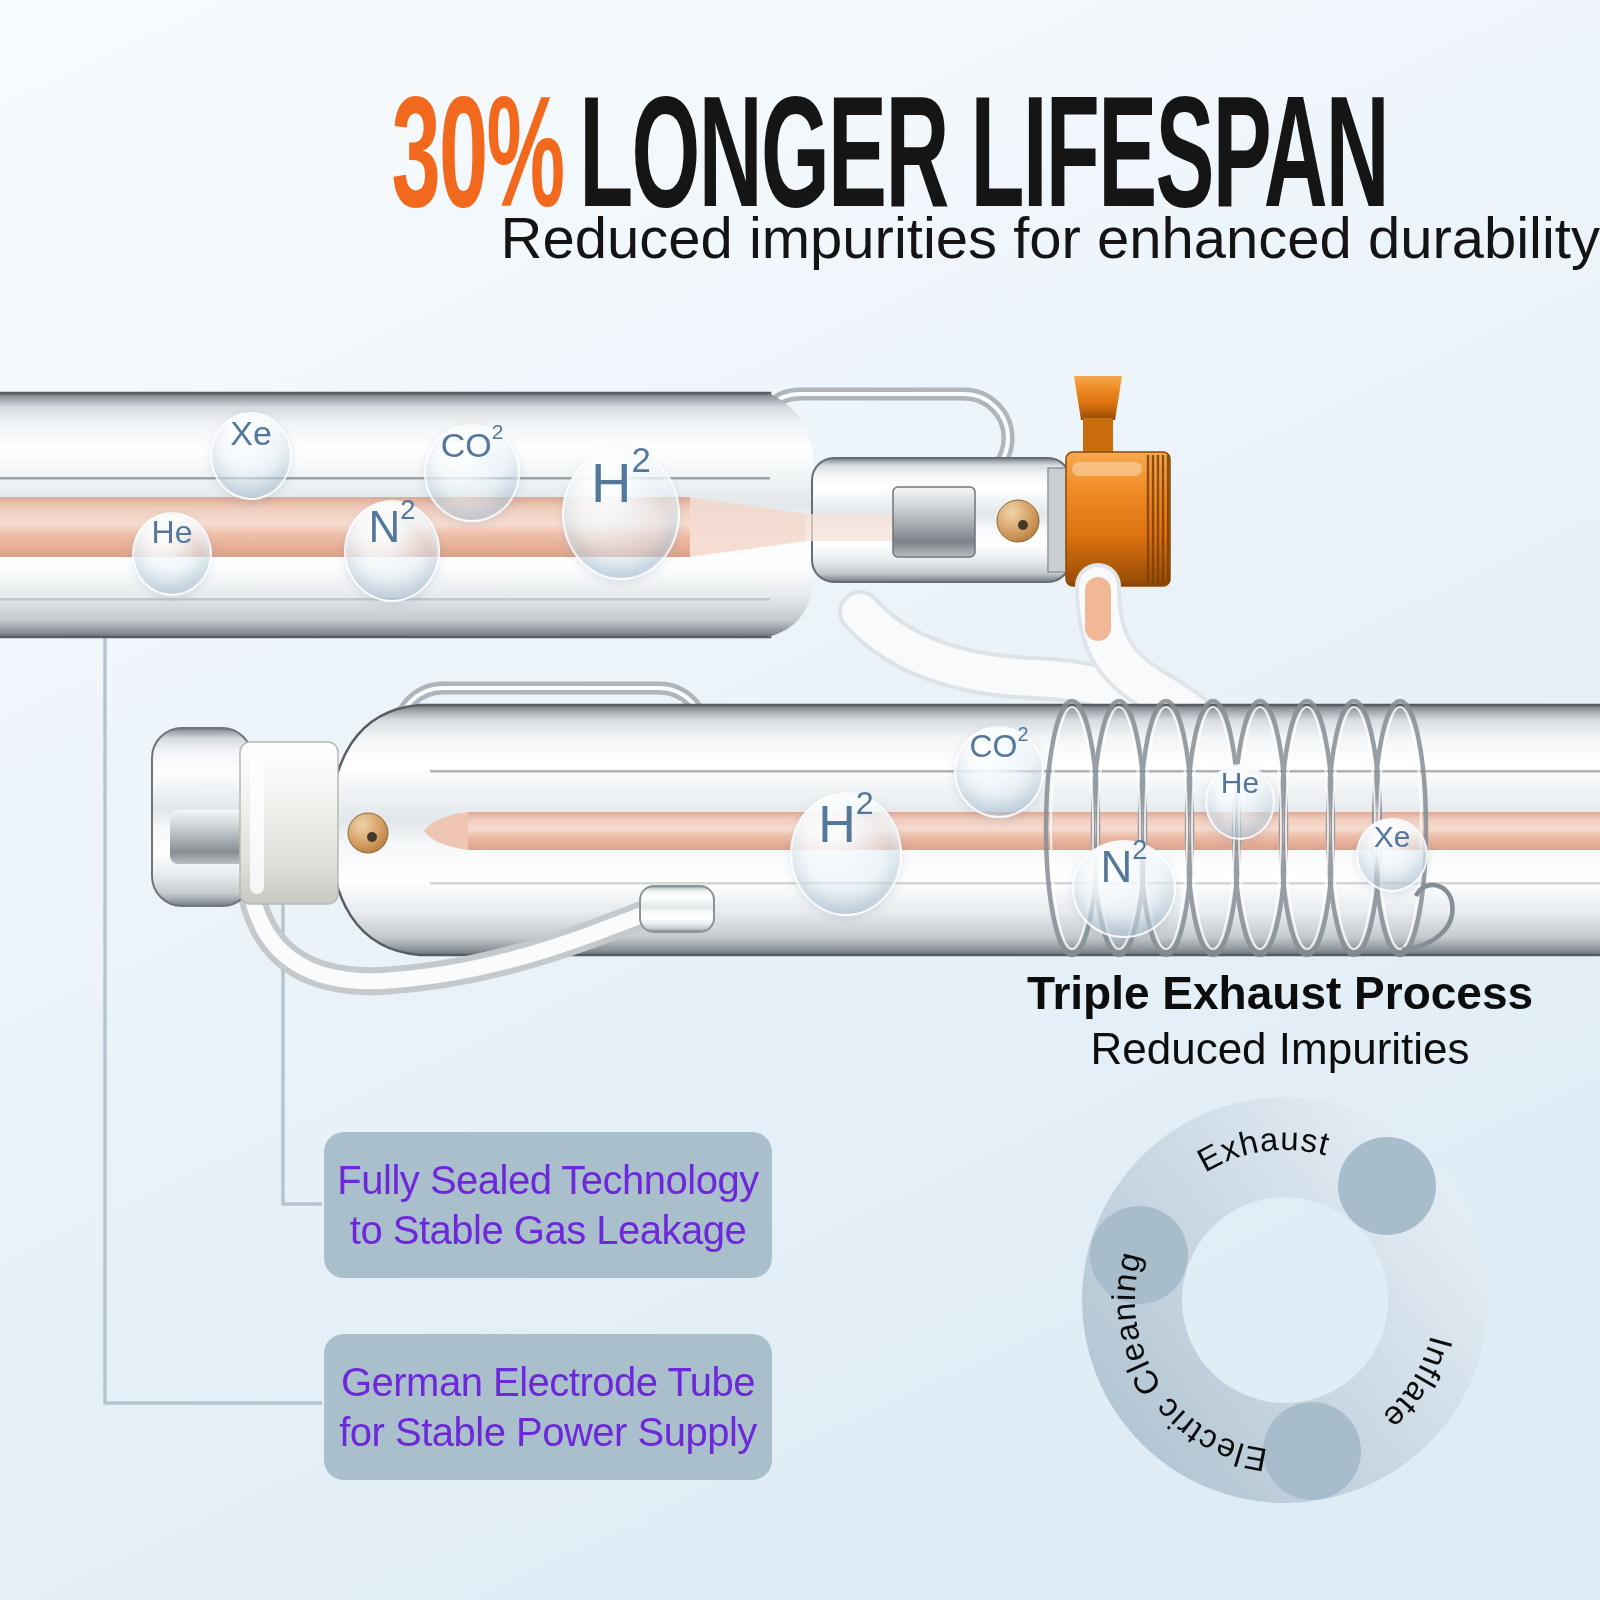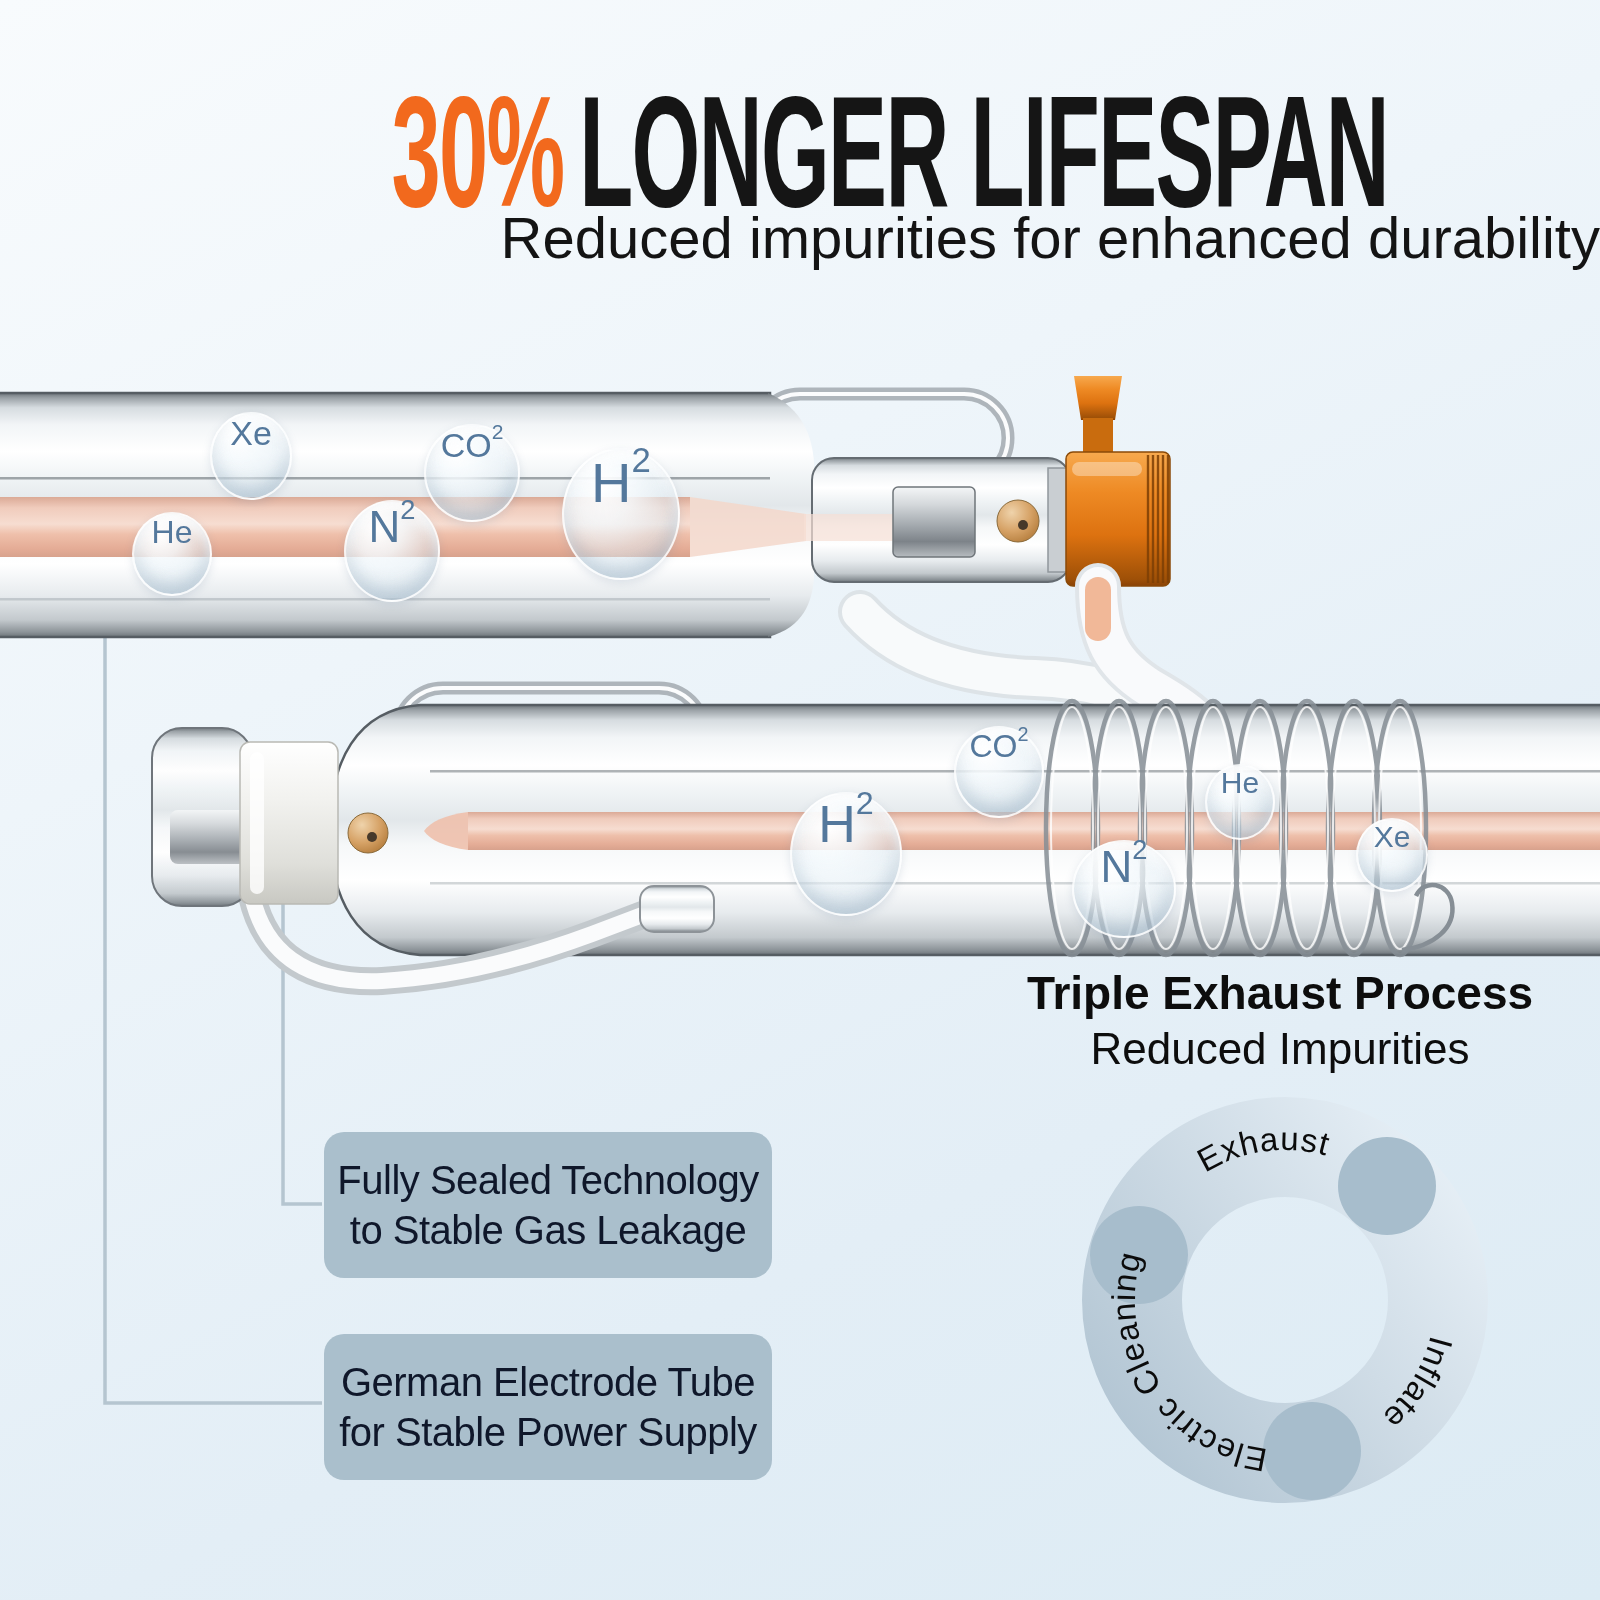--- a/index.html
+++ b/index.html
@@ -18,21 +18,21 @@
         color:#54789c;
         background:radial-gradient(circle at 34% 28%, rgba(255,255,255,0.98) 0%, rgba(244,249,252,0.85) 28%,
                    rgba(226,237,244,0.55) 55%, rgba(196,213,226,0.5) 80%, rgba(156,180,198,0.6) 100%);
         border:2px solid rgba(255,255,255,0.8);
         box-shadow:inset 0 -10px 16px rgba(130,158,180,0.33), inset 0 8px 12px rgba(255,255,255,0.95),
                    0 3px 8px rgba(110,135,160,0.18);}
   .bubble sub{font-size:0.62em;line-height:0;position:relative;top:0.28em;}
   
   .callout{position:absolute;left:324px;width:448px;height:146px;background:#aabfcc;border-radius:20px;
         display:flex;flex-direction:column;align-items:center;justify-content:center;
-        color:#0f172a;font-size:40px;line-height:50px;letter-spacing:-0.5px;text-align:center;}
+        color:#6d28d9;font-size:40px;line-height:50px;letter-spacing:-0.5px;text-align:center;}
   
   .process-title{position:absolute;left:950px;top:966px;width:660px;text-align:center;
         font-size:46px;font-weight:bold;color:#0d0d0d;}
   .process-sub{position:absolute;left:950px;top:1024px;width:660px;text-align:center;
         font-size:44px;color:#0d0d0d;}
   svg{position:absolute;left:0;top:0;}
   .layer-top{position:absolute;left:0;top:0;width:1600px;height:1600px;pointer-events:none;}
 </style>
 </head>
 <body>

